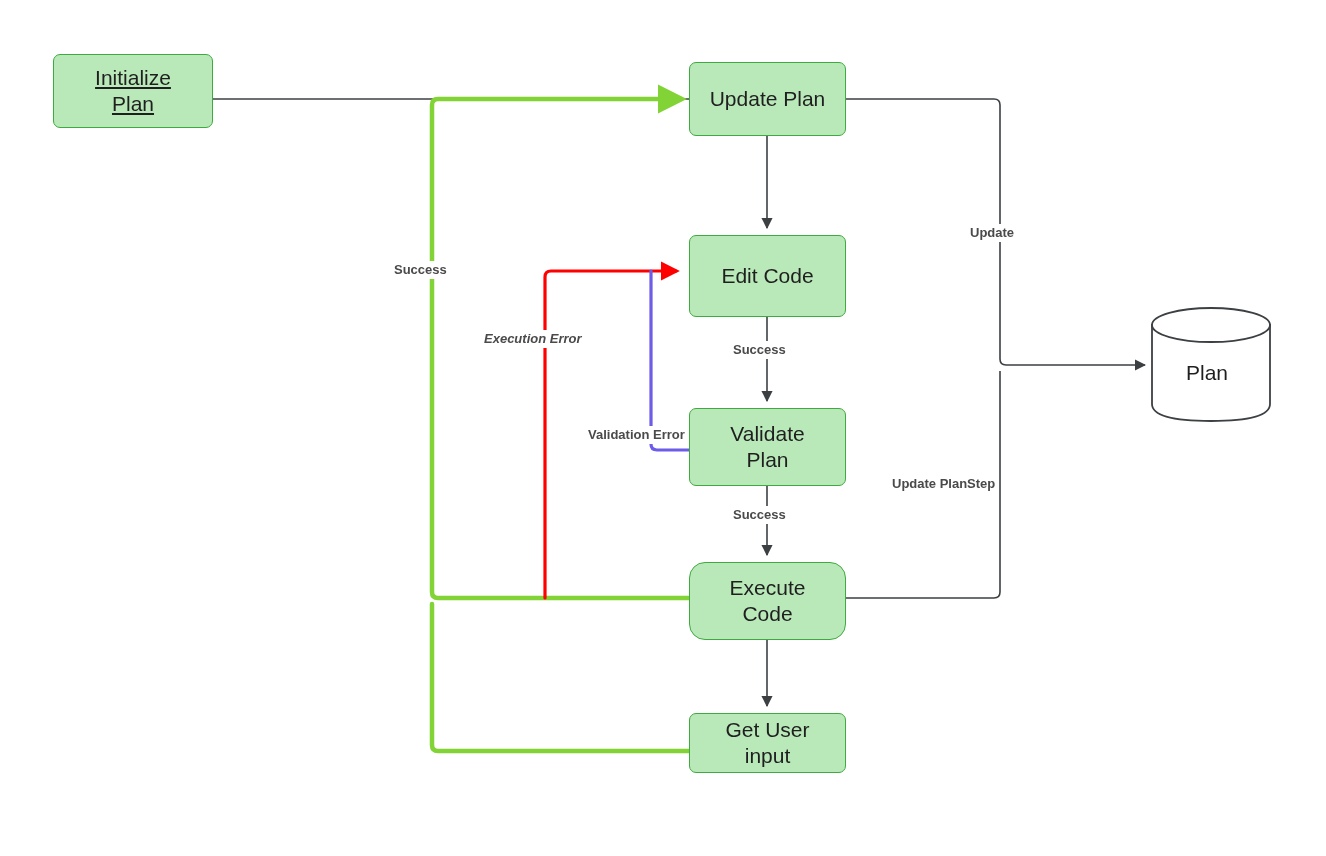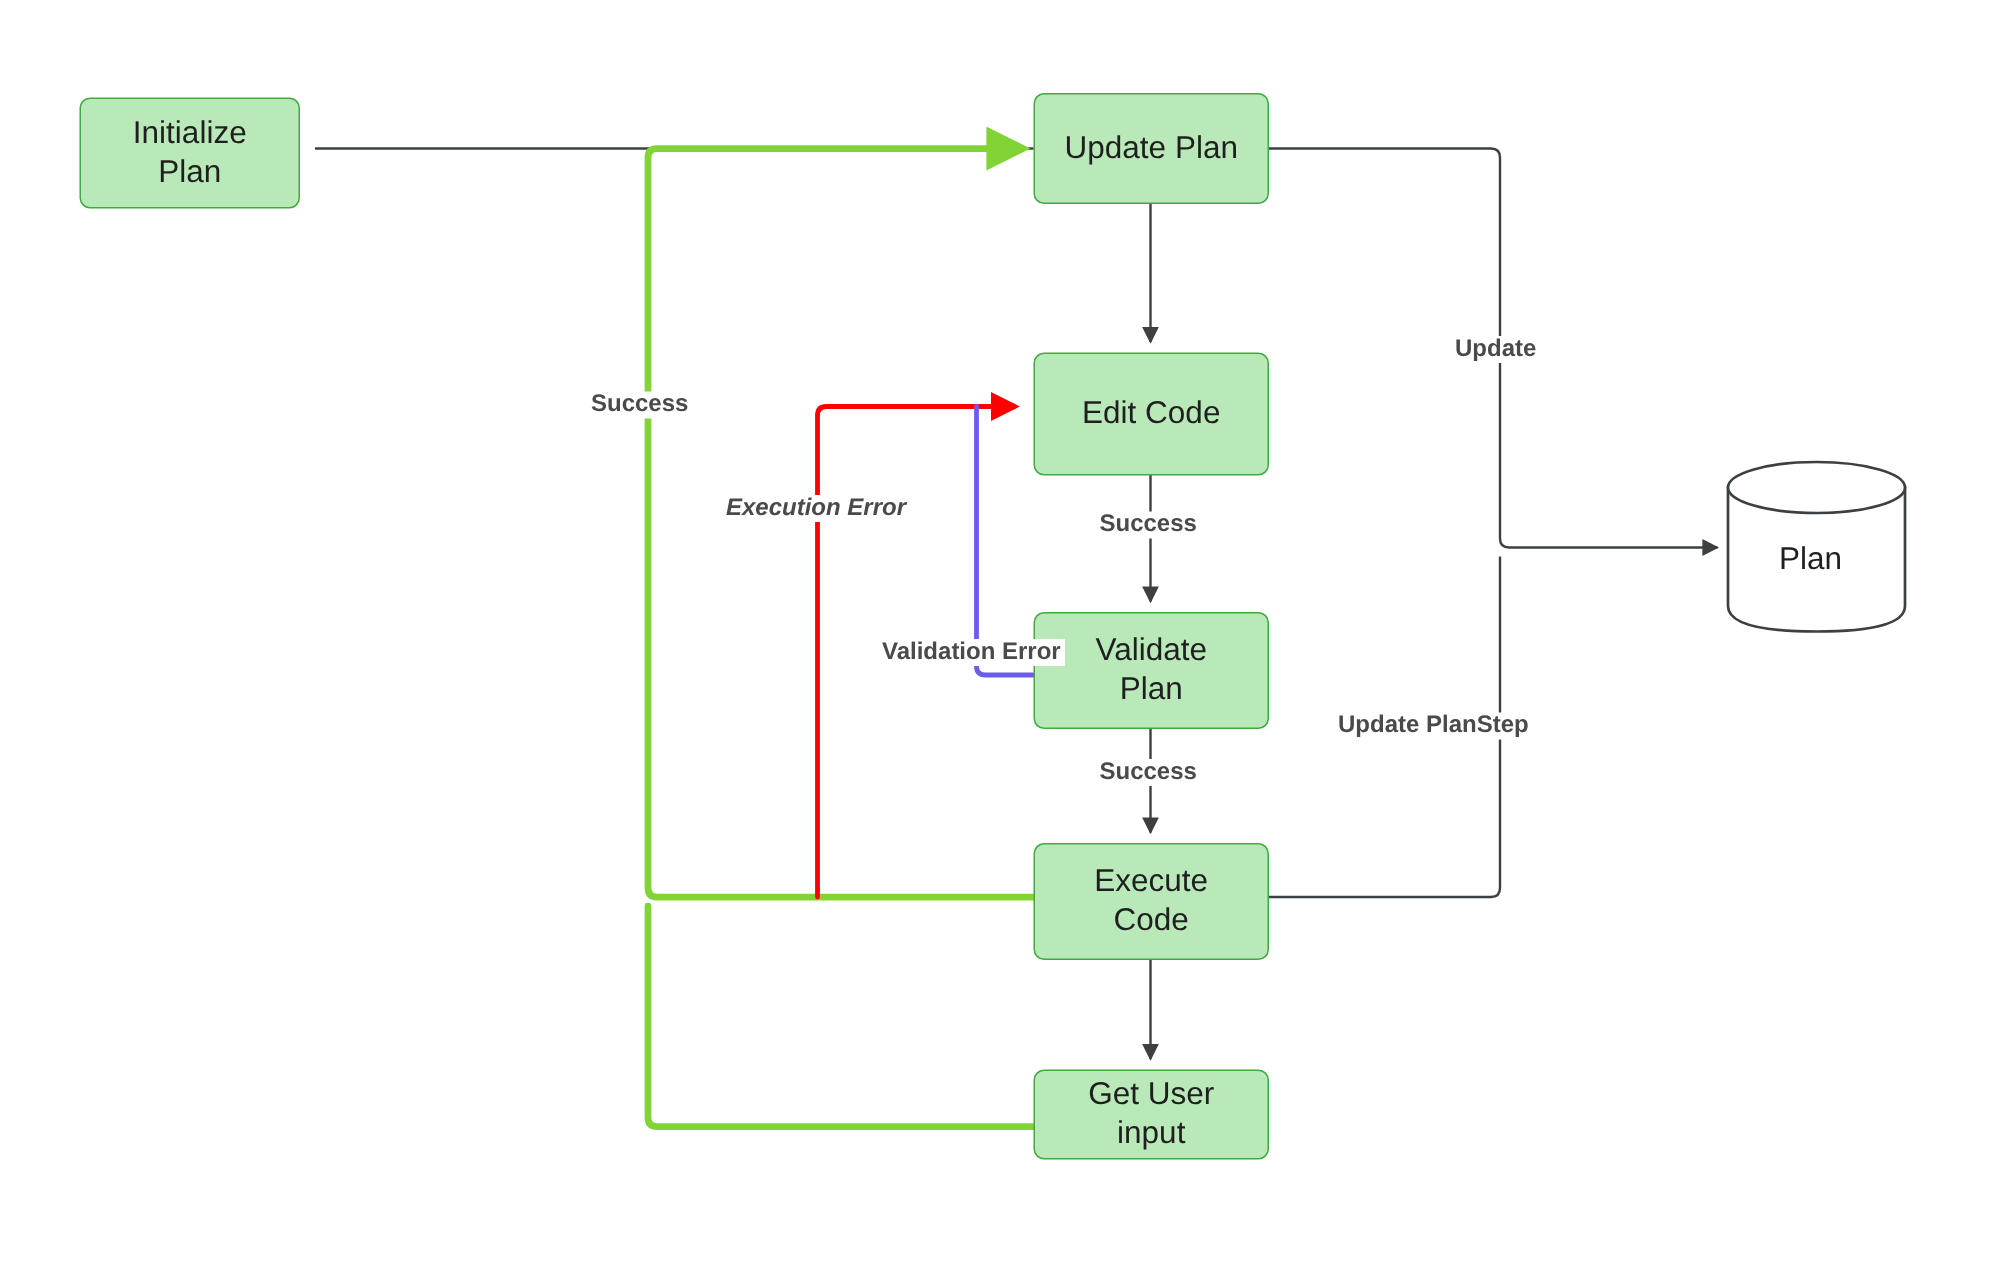--- a/index.html
+++ b/index.html
@@ -35,21 +35,21 @@
     justify-content: center;
     text-align: center;
     color: #1f1f1f;
     font-size: 21px;
     line-height: 1.22;
     font-family: "Liberation Sans", sans-serif;
     white-space: pre-line;
   }
   .edge-label {
     position: absolute;
-    font-size: 16px;
+    font-size: 13px;
     font-weight: bold;
     color: #4a4a4a;
     font-family: "Liberation Sans", sans-serif;
     white-space: nowrap;
     background: #ffffff;
     padding: 0 3px;
     line-height: 18px;
   }
   .db-label {
     position: absolute;
@@ -98,31 +98,31 @@
     <path d="M 545 598 L 545 277 Q 545 271 551 271 L 676 271" fill="none" stroke="#ff0000" stroke-width="3.2" stroke-linecap="round" stroke-linejoin="round" marker-end="url(#arrow-red)"></path>
 
     <path d="M 689 450 L 657 450 Q 651 450 651 444 L 651 271" fill="none" stroke="#6c5ce7" stroke-width="3.2" stroke-linecap="round" stroke-linejoin="round"></path>
 
     <g>
       <path d="M 1152 325 L 1152 404 Q 1152 421 1211 421 Q 1270 421 1270 404 L 1270 325 Z" fill="#ffffff" stroke="#3c4043" stroke-width="1.8"></path>
       <ellipse cx="1211" cy="325" rx="59" ry="17" fill="#ffffff" stroke="#3c4043" stroke-width="1.8"></ellipse>
     </g>
   </svg>
 
-  <div class="node-box" style="left:53px; top:65px; width:147px; height:74px;">Initialize
+  <div class="node-box" style="left:53px; top:54px; width:160px; height:74px;text-decoration:underline;">Initialize
 Plan</div>
 
   <div class="node-box" style="left:689px; top:62px; width:157px; height:74px;">Update Plan</div>
 
   <div class="node-box" style="left:689px; top:235px; width:157px; height:82px;">Edit Code</div>
 
   <div class="node-box" style="left:689px; top:408px; width:157px; height:78px;">Validate
 Plan</div>
 
-  <div class="node-box" style="left:689px; top:562px; width:157px; height:78px;">Execute
+  <div class="node-box" style="left:689px; top:562px; width:157px; height:78px;border-radius:16px;">Execute
 Code</div>
 
   <div class="node-box" style="left:689px; top:713px; width:157px; height:60px;">Get User
 input</div>
 
   <div class="db-label" style="left:1186px; top:361px;">Plan</div>
 
   <div class="edge-label" style="left:391px; top:261px;">Success</div>
 
   <div class="edge-label" style="left:481px; top:330px;font-style:italic;">Execution Error</div>

